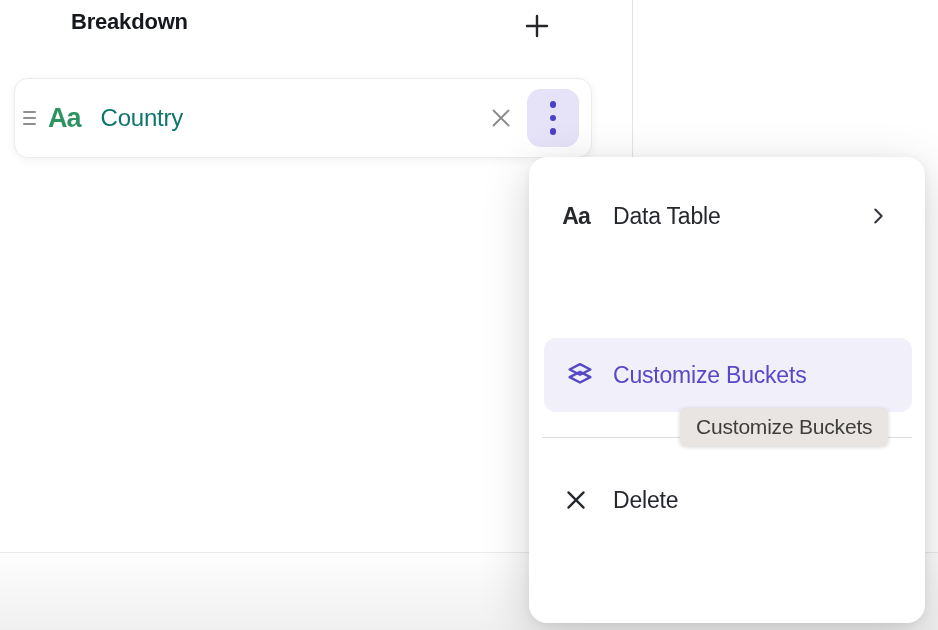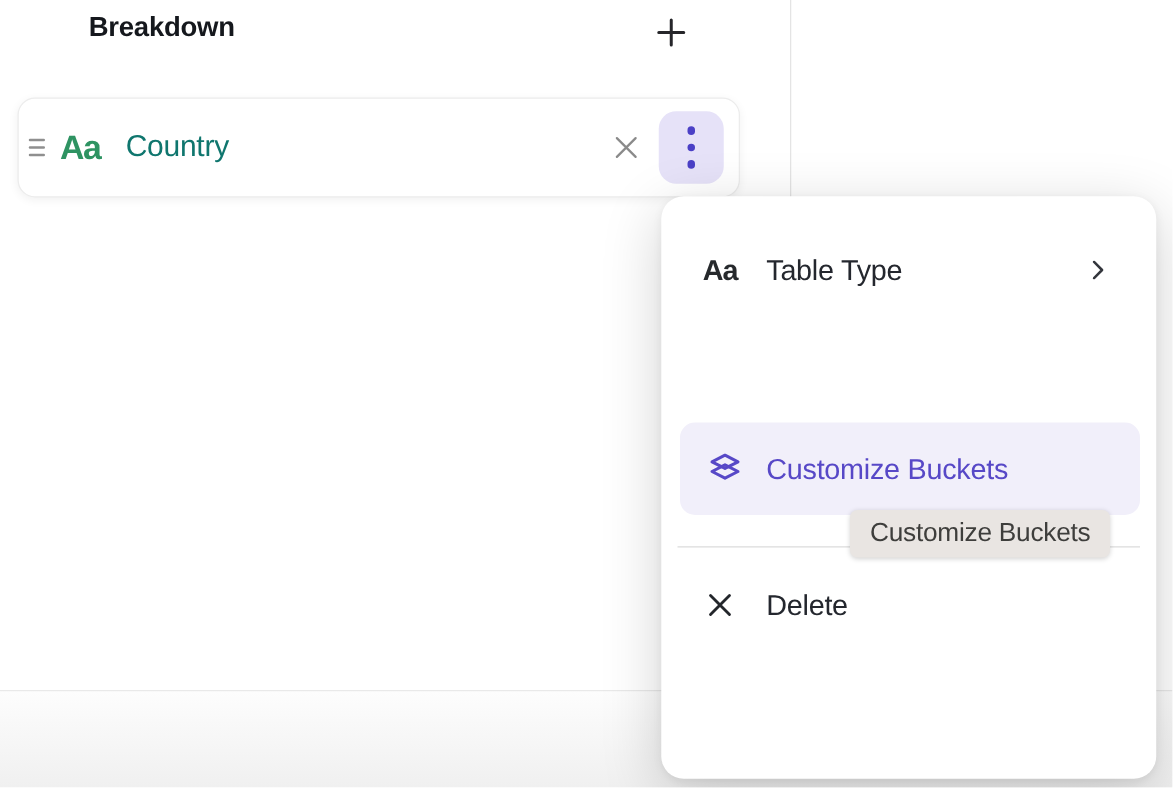--- a/index.html
+++ b/index.html
@@ -91,21 +91,21 @@
   .menu-item .mi-label {
     position: absolute; left: 84px;
     font-size: 23px; font-weight: 500; color: #24272e; letter-spacing: -0.2px;
     white-space: nowrap;
   }
   .mi-glyph { font-size: 23px; font-weight: 700; color: #26292c; letter-spacing: -1px; }
   .mi-chevron { position: absolute; right: 36px; display: flex; align-items: center; }
 
   .menu-item-datatype  { top: 30px; }
   .menu-item-maplookup { top: 111px; }
-  .menu-item-delete    { top: 298px; }
+  .menu-item-delete    { top: 314px; }
   .menu-item-duplicate { top: 392px; }
 
   .menu-item-customize {
     top: 181px; left: 15px; width: 368px; height: 74px;
     background: #f1effa; border-radius: 12px;
   }
   .menu-item-customize .mi-icon  { left: 19px; }
   .menu-item-customize .mi-label { left: 69px; color: #5748c7; }
 
   .menu-divider {
@@ -164,21 +164,21 @@
       </span>
   </button>
 </div>
 
 <div class="context-menu">
 
   <div class="menu-item menu-item-datatype">
     <span class="mi-icon">
       <span class="mi-glyph">Aa</span>
     </span>
-    <span class="mi-label">Table Type</span>
+    <span class="mi-label">Data Table</span>
     <span class="mi-chevron">
       <svg width="22" height="22" viewBox="0 0 24 24">
         <path d="M9 5 L16 12 L9 19" stroke="#33363c" stroke-width="2.2" stroke-linecap="round" stroke-linejoin="round" fill="none"></path>
       </svg>
     </span>
   </div>
 
 
   <div class="menu-item menu-item-customize">
     <span class="mi-icon">

